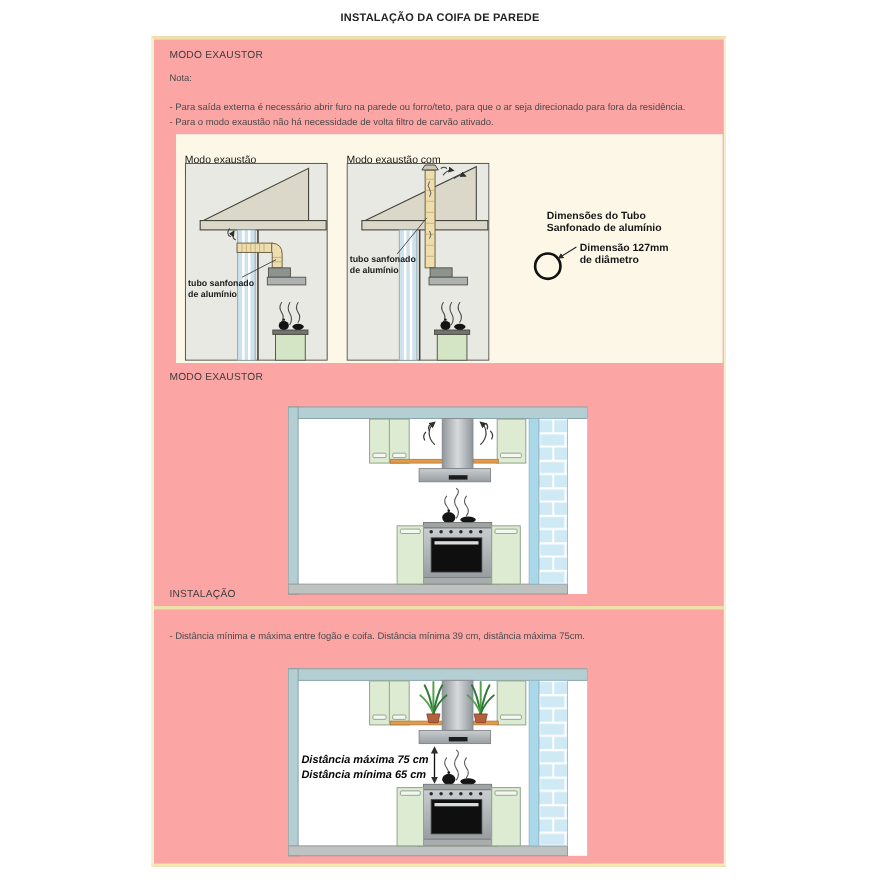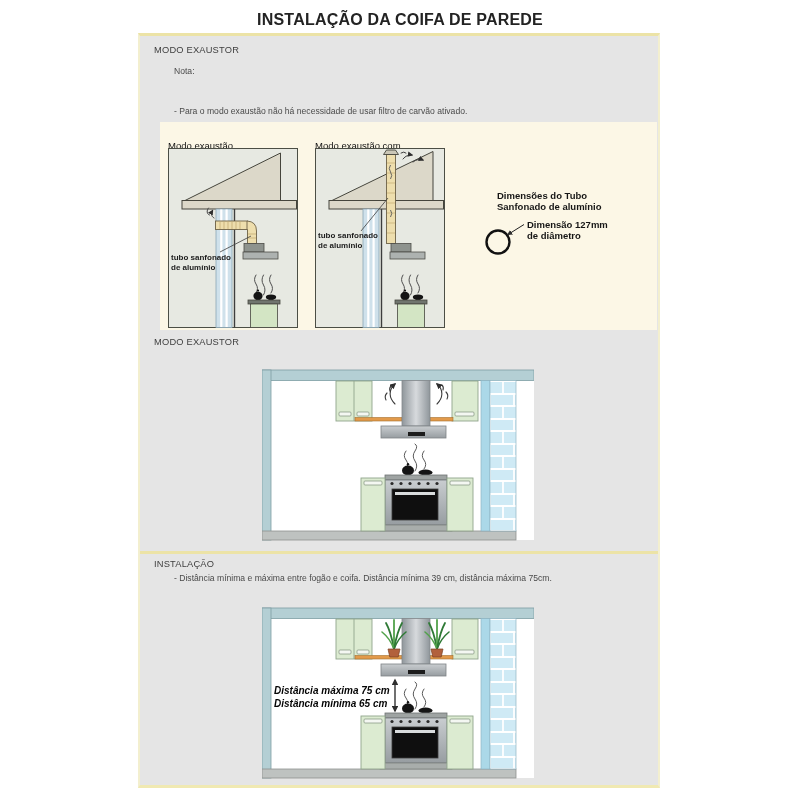--- a/index.html
+++ b/index.html
@@ -1,24 +1,24 @@
 <!DOCTYPE html>
 <html><head>
 <meta charset="utf-8">
 <style>
   html,body{margin:0;padding:0;background:#fff;}
   body{width:800px;height:800px;font-family:"Liberation Sans",sans-serif;}
   .page{position:relative;width:800px;height:800px;background:#fff;overflow:hidden;}
   .title{position:absolute;top:11px;left:0;width:100%;text-align:center;
-         font-size:16px;font-weight:bold;color:#232323;letter-spacing:.2px;}
+         font-size:10px;font-weight:bold;color:#232323;letter-spacing:.2px;}
   .panel{position:absolute;left:138px;top:33px;width:522px;height:755px;box-sizing:border-box;
-         background:#e5e5e5;border-top:3px solid #ece3a6;border-bottom:3px solid #f0e9b2;
+         background:#fca5a5;border-top:3px solid #ece3a6;border-bottom:3px solid #f0e9b2;
          border-left:2px solid #f3efcf;border-right:2px solid #f3efcf;}
   .sec-heading{position:absolute;left:14px;font-size:9.3px;color:#3e3e3e;letter-spacing:.2px;white-space:nowrap;}
-  .note{position:absolute;left:14px;font-size:8.6px;color:#4a4a4a;white-space:nowrap;margin-left:20px;}
+  .note{position:absolute;left:14px;font-size:8.6px;color:#4a4a4a;white-space:nowrap;}
   .figure{position:absolute;left:20px;top:86px;width:497px;height:208px;background:#fcf7e6;}
   .diag-label{position:absolute;top:18px;font-size:9.5px;font-weight:normal;color:#141414;line-height:11px;white-space:nowrap;}
   .hsvg{position:absolute;top:26px;width:130px;height:180px;}
   .ksvg{position:absolute;left:122px;width:272px;height:179px;}
   .dimsvg{position:absolute;left:316px;top:56px;width:178px;height:124px;}
   .sep{position:absolute;left:0;right:0;top:515px;height:3px;background:#ece3a6;}
   svg text{font-family:"Liberation Sans",sans-serif;}
   .dlabel{font-size:8px;font-weight:bold;fill:#1c1c1c;}
   .dimtxt{font-size:9.5px;font-weight:bold;fill:#161616;}
   .kdist{font-size:10px;font-weight:bold;font-style:italic;fill:#050505;}
@@ -27,21 +27,22 @@
 <body>
 
 <div class="page">
 
   <div class="title">INSTALAÇÃO DA COIFA DE PAREDE</div>
 
   <div class="panel">
 
     <div class="sec-heading" style="top:9px">MODO EXAUSTOR</div>
     <div class="note" style="top:30px">Nota:</div>
-    <div class="note" style="top:70px">- Para o modo exaustão não há necessidade de usar filtro de carvão ativado.</div>
+    <div class="note" style="top:56px">- Para saída externa é necessário abrir furo na parede ou forro/teto, para que o ar seja direcionado para fora da residência.</div>
+    <div class="note" style="top:70px">- Para o modo exaustão não há necessidade de volta filtro de carvão ativado.</div>
 
     <div class="figure">
 
       <div class="diag-label" style="left:8px">
         <div>Modo exaustão</div>
         <div>com máxima traseira</div>
       </div>
 
       <svg class="hsvg" style="left:8px" viewBox="0 0 130 180">
         <defs>
@@ -232,21 +233,21 @@
       <g>
         <rect x="99" y="110" width="24" height="53" fill="#dcebd1" stroke="#90a58c" stroke-width="0.9"></rect>
         <rect x="102" y="113" width="18" height="4" rx="1" fill="#f4f7f2" stroke="#7f8f7b" stroke-width="0.7"></rect>
         <rect x="185" y="110" width="26" height="53" fill="#dcebd1" stroke="#90a58c" stroke-width="0.9"></rect>
         <rect x="188" y="113" width="20" height="4" rx="1" fill="#f4f7f2" stroke="#7f8f7b" stroke-width="0.7"></rect>
       </g>
     </svg>
 
     <div class="sep"></div>
 
-    <div class="sec-heading" style="top:523px">INSTALAÇÃO</div>
+    <div class="sec-heading" style="top:499px">INSTALAÇÃO</div>
     <div class="note" style="top:537px">- Distância mínima e máxima entre fogão e coifa. Distância mínima 39 cm, distância máxima 75cm.</div>
 
     <svg class="ksvg" style="top:570px" viewBox="0 0 272 179">
       <rect x="9" y="12" width="263" height="160" fill="#ffffff"></rect>
       <rect x="0" y="2" width="272" height="10.5" fill="#b4cfd4" stroke="#7d9da3" stroke-width="0.8"></rect>
       <rect x="0" y="2" width="9" height="170" fill="#b4cfd4" stroke="#7d9da3" stroke-width="0.8"></rect>
       <rect x="0" y="163" width="254" height="9" fill="#bec2c0" stroke="#8e9290" stroke-width="0.8"></rect>
       <g>
         <rect x="219" y="12.5" width="9" height="150.5" fill="#abd8e8" stroke="#8fb5c4" stroke-width="0.7"></rect>
         <rect x="228" y="12.5" width="26" height="150.5" fill="url(#bricks)" stroke="#8fb5c4" stroke-width="0.7"></rect>

